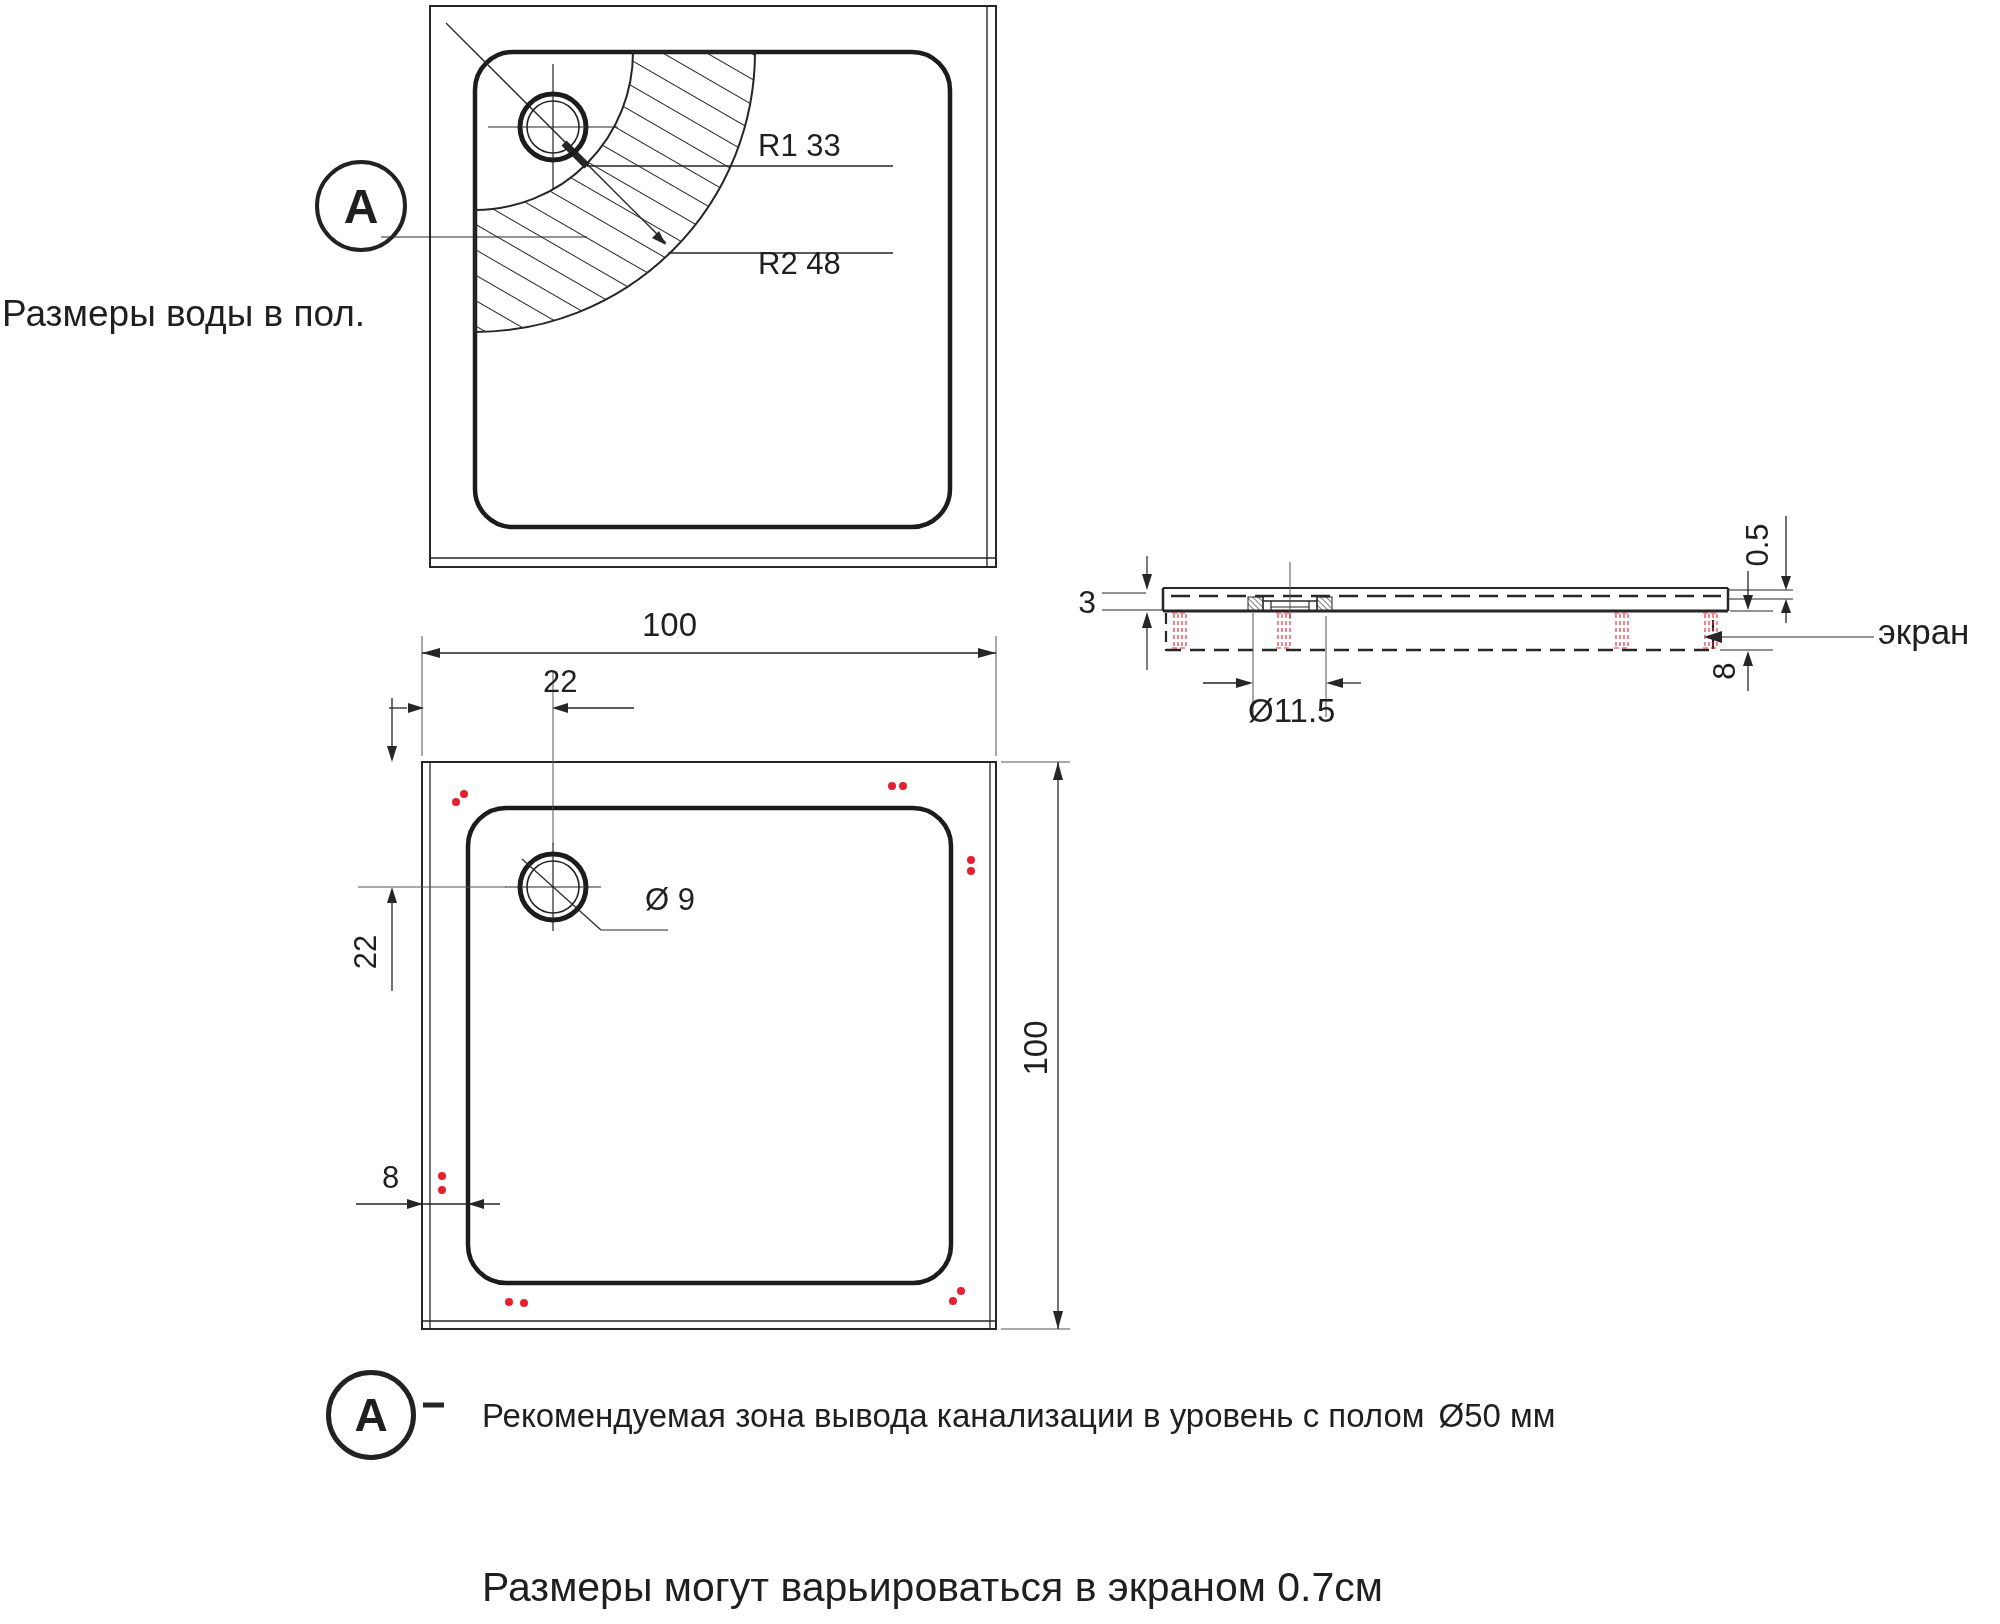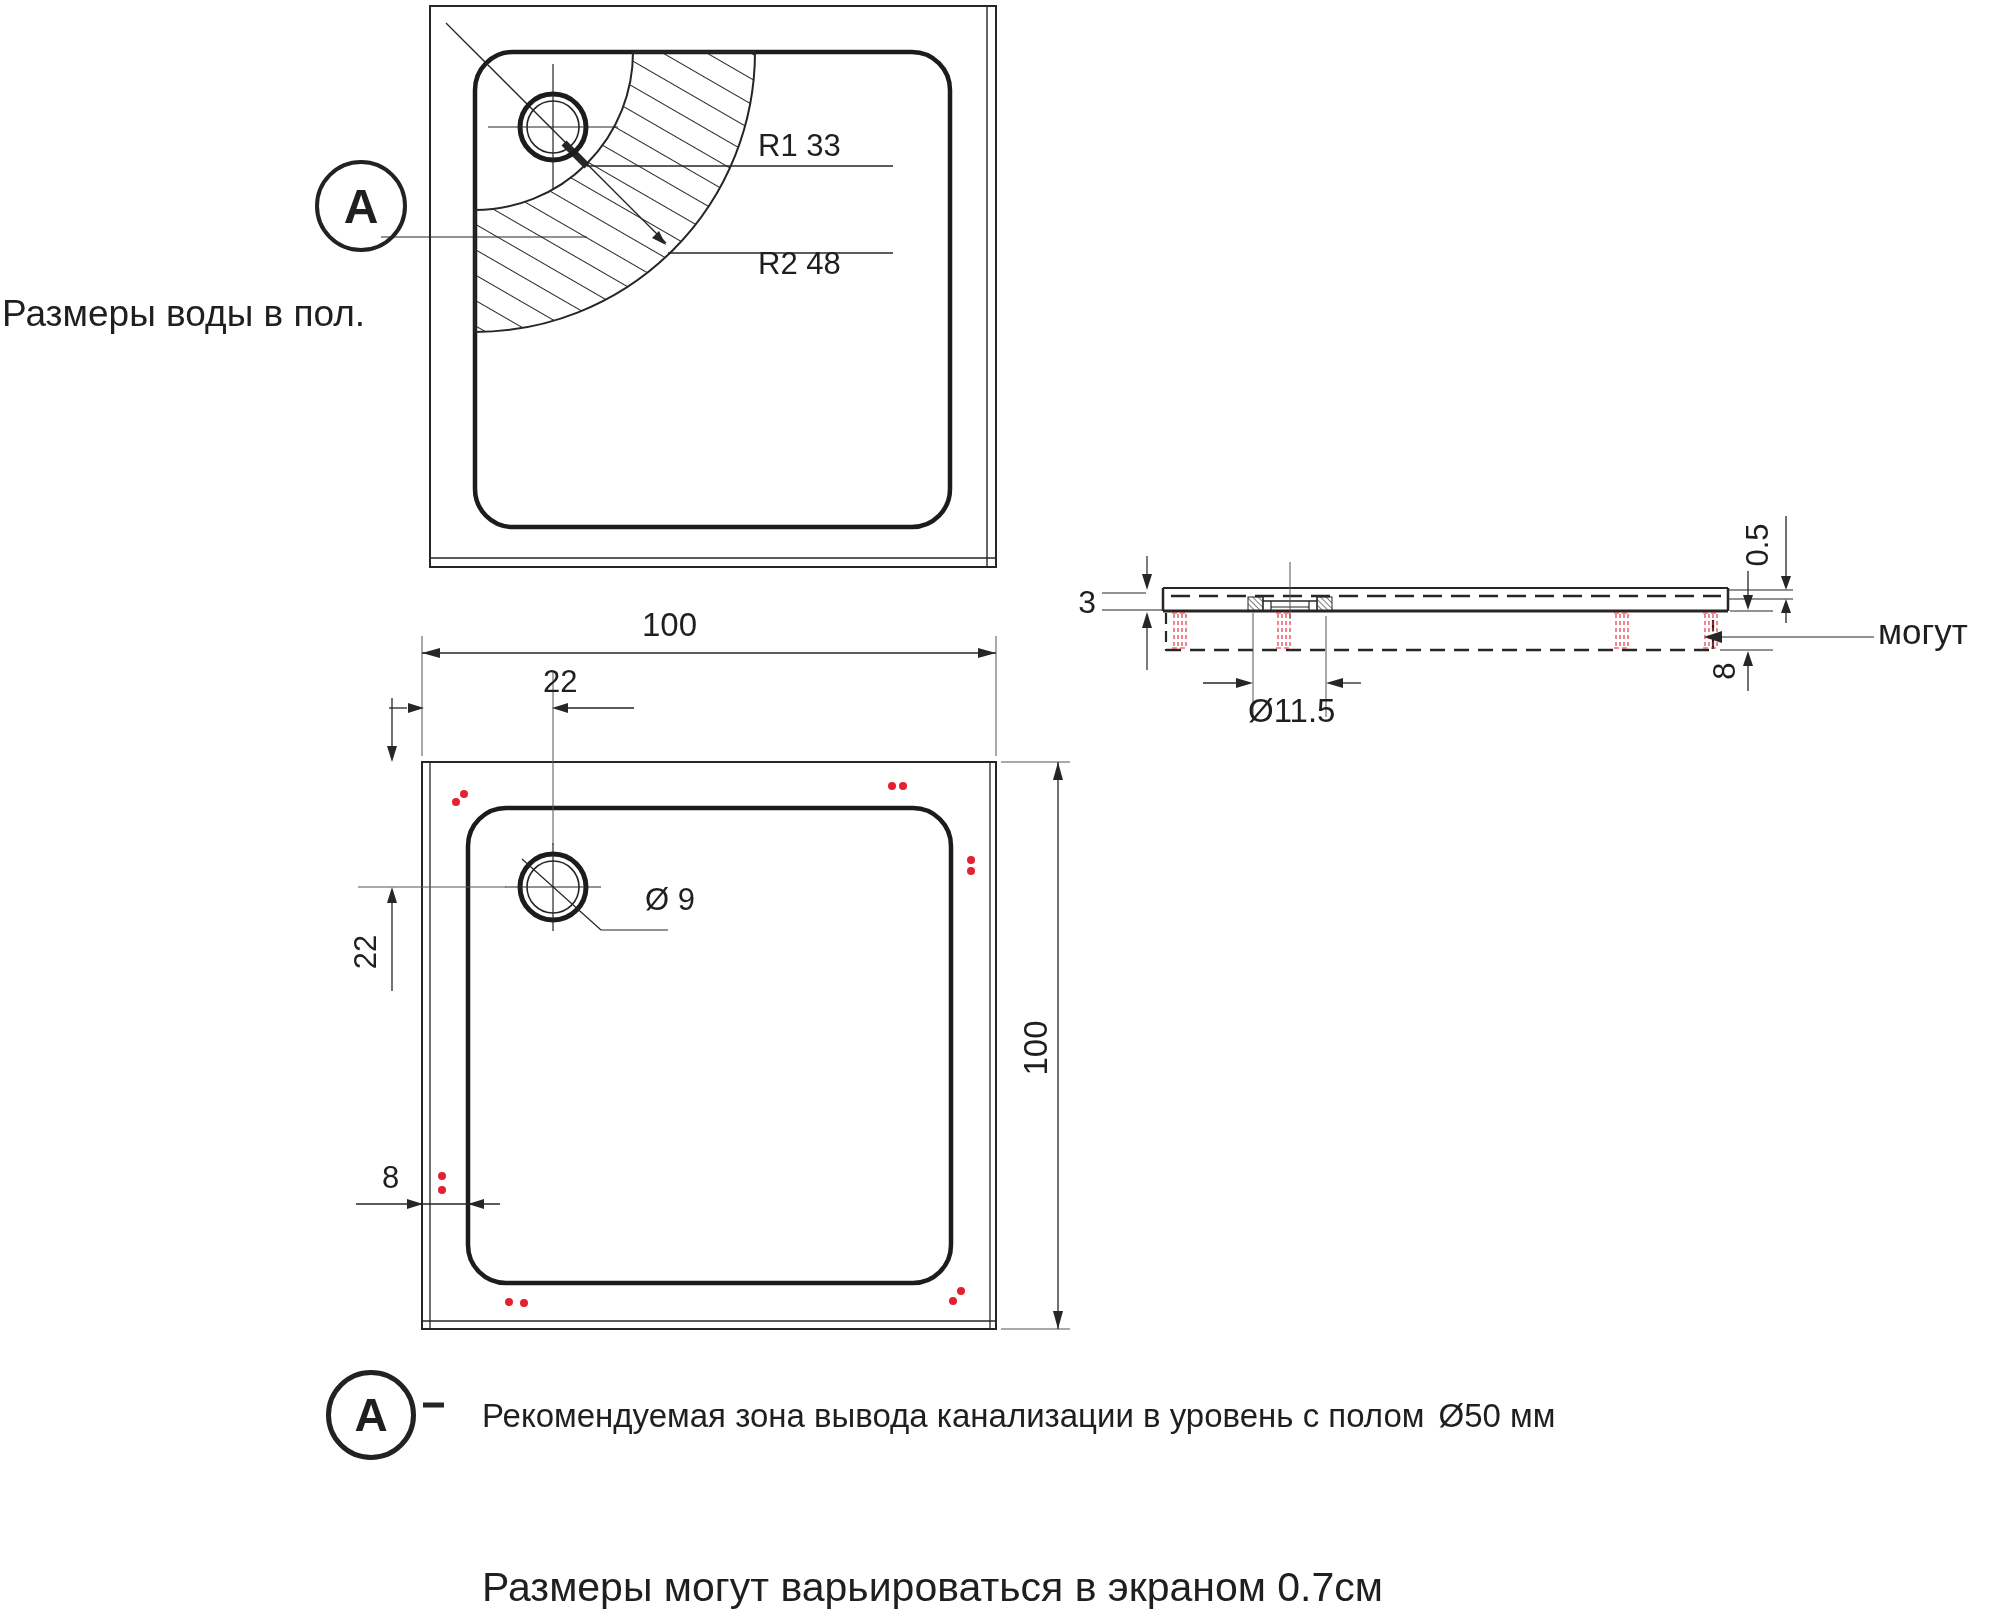--- a/index.html
+++ b/index.html
@@ -233,21 +233,21 @@
 
   <div class="t caption">Размеры воды в пол.</div>
   <div class="circleA topA">A</div>
   <div class="t r1lbl">R1 33</div>
   <div class="t r2lbl">R2 48</div>
 
   <div class="t dim3">3</div>
   <div class="t dia115">Ø11.5</div>
   <div class="t rot g05">0.5</div>
   <div class="t rot g8side">8</div>
-  <div class="t screenlbl">могут</div>
+  <div class="t screenlbl">экран</div>
 
   <div class="t w100">100</div>
   <div class="t h22">22</div>
   <div class="t rot v22">22</div>
   <div class="t rot v100">100</div>
   <div class="t b8">8</div>
   <div class="t d9">Ø 9</div>
 
   <div class="circleA botA">A</div>
   <div class="t note note1">

